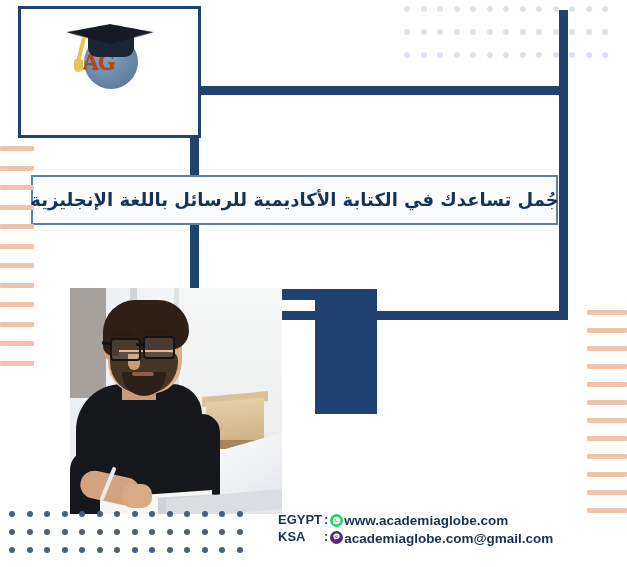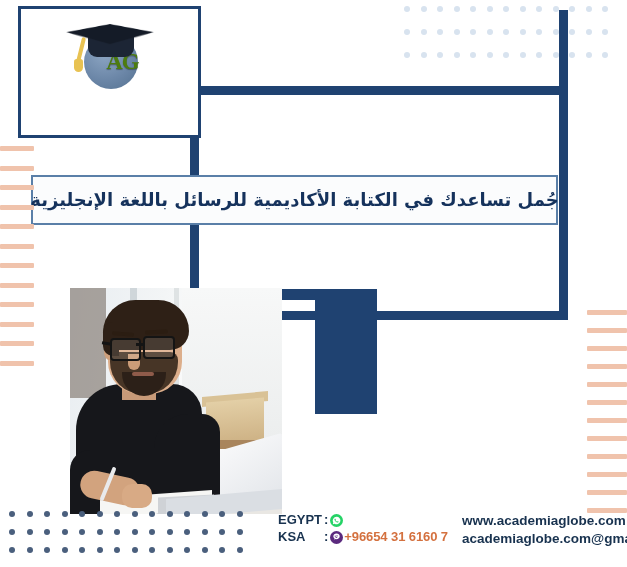--- a/index.html
+++ b/index.html
@@ -85,25 +85,25 @@
     position:relative;
     width:112px;height:78px;
     margin:0 auto;
   }
   .cap-disc{
     position:absolute;left:30px;top:22px;
     width:54px;height:54px;border-radius:50%;
     background:radial-gradient(circle at 38% 32%,#8ea7c4 0%,#6c87a8 55%,#53708f 100%);
   }
   .cap-disc-text{
-    position:absolute;left:42px;top:22px;
+    position:absolute;left:18px;top:22px;
     width:54px;height:54px;
     display:flex;align-items:center;justify-content:center;
     font-family:"Liberation Serif", serif;
-    font-weight:bold;font-size:23px;color:#4d7c0f;
+    font-weight:bold;font-size:23px;color:#c2410c;
     letter-spacing:-1px;
     text-shadow:0 1px 1px rgba(0,0,0,.35);
   }
   .cap-board{
     position:absolute;left:12px;top:8px;
     width:88px;height:24px;
     background:#141b27;
     transform:perspective(60px) rotateX(34deg);
     clip-path:polygon(50% 0%,100% 46%,50% 100%,0% 46%);
   }
@@ -254,21 +254,21 @@
   .ph-pen{left:36px;top:178px;width:4px;height:36px;background:#e9eaec;transform:rotate(22deg);border-radius:2px;}
   
   .ph-book{left:30px;top:206px;width:112px;height:20px;background:#f6f6f4;transform:skewY(-4deg);}
   .ph-book-page{left:88px;top:208px;width:56px;height:18px;background:#cfd2d6;transform:skewY(-3deg);}
 
   
   #contact{
     position:absolute;
     top:513px;left:278px;
     width:345px;height:48px;
-    display:flex;align-items:flex-start;gap:14px;
+    display:flex;align-items:flex-start;gap:0;
   }
   #contact-phones{display:flex;flex-direction:column;gap:2px;}
   .phone-row{display:flex;align-items:center;white-space:nowrap;line-height:1.15;}
   .phone-label{
     font-family:"Liberation Sans", sans-serif;
     font-weight:bold;font-size:13px;color:#18324f;
     display:inline-block;width:46px;
   }
   .phone-colon{
     font-family:"Liberation Sans", sans-serif;
@@ -489,21 +489,20 @@
       </div>
 
       <div class="phone-row">
         <span class="phone-label">KSA</span>
         <span class="phone-colon">:</span>
         <span class="chan-icon chan-viber">
           <svg width="9" height="9" viewBox="0 0 24 24" aria-hidden="true">
               <path fill="#ffffff" d="M12 1.5c-4.7 0-8.5 3-8.5 7.3 0 2.4 1.2 4.4 3.1 5.7v3.3l2.9-1.7c.8.2 1.6.3 2.5.3 4.7 0 8.5-3 8.5-7.6S16.7 1.5 12 1.5zm-.3 4c2.4 0 4.3 1.7 4.4 4h-1.2c-.1-1.7-1.4-2.9-3.2-3V5.5zm0 1.9c1.3 0 2.1.8 2.2 2h-1.2c0-.6-.4-.9-1-1V7.4zm-3.4-.9c.3 0 .5.1.7.4l.8 1.4c.2.3.1.6-.2.8l-.5.4c.4.9 1.1 1.6 2 2l.4-.5c.2-.3.5-.3.8-.2l1.4.8c.3.2.4.5.3.8-.2.6-.8 1.1-1.5 1.1-2.4 0-5.4-3-5.4-5.4 0-.7.5-1.3 1.2-1.6z"></path>
             </svg>
         </span>
-        <span class="phone-number">+96654 31 6160 7</span>
       </div>
 
     </div>
 
     <div id="contact-web">
       <div class="web-line">www.academiaglobe.com</div>
       <div class="web-line">academiaglobe.com@gmail.com</div>
     </div>
   </div>
 

